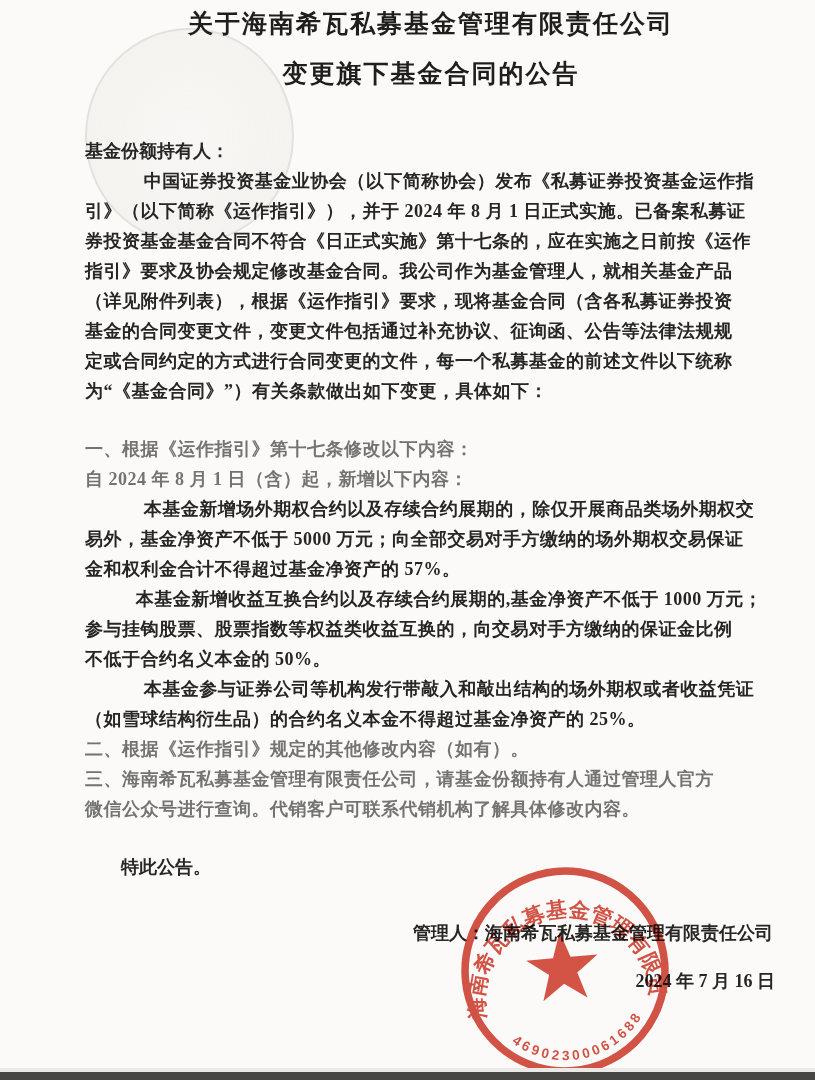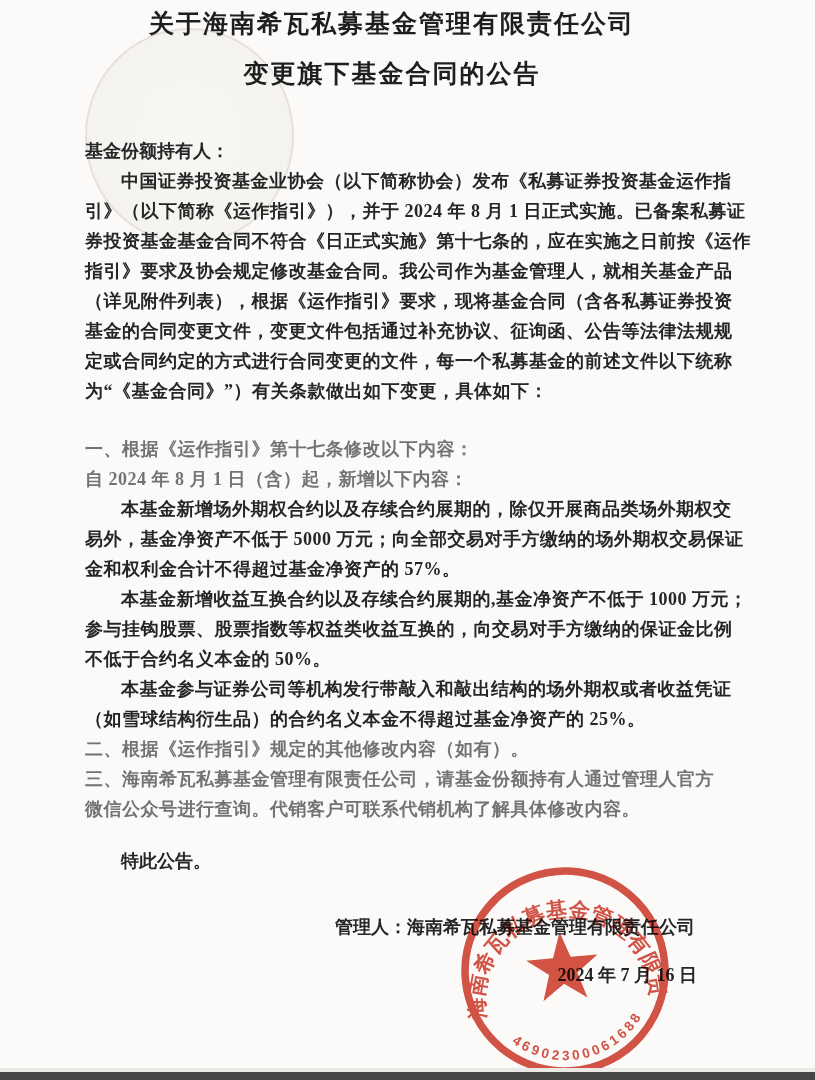--- a/index.html
+++ b/index.html
@@ -10,21 +10,21 @@
   }
   .page {
     position: relative;
     width: 815px; height: 1080px;
     background: #fbfaf8;
     overflow: hidden;
     color: #262626;
   }
   .content {
     position: relative;
-    padding: 0 116px 0 85px;
+    padding: 0 38px 0 85px;
     z-index: 2;
   }
   .title {
     text-align: center;
     font-size: 25px;
     font-weight: 700;
     letter-spacing: 2px;
     color: #1e1e1e;
     line-height: 32px;
   }
@@ -40,21 +40,21 @@
     font-size: 18px;
     font-weight: 600;
     line-height: 30px;
     letter-spacing: 0.5px;
     white-space: nowrap;
   }
   .bodyline.indent { text-indent: 2em; text-align: center; }
   .bold { font-weight: 700; color: #737373; }
   .gap-section { margin-top: 28px; }
   .closing {
-    margin-top: 22px;
+    margin-top: 28px;
     font-size: 18px;
     font-weight: 700;
     line-height: 30px;
     text-indent: 2em;
   }
   .sig {
     font-size: 18px;
     font-weight: 600;
     line-height: 30px;
     text-align: right;

